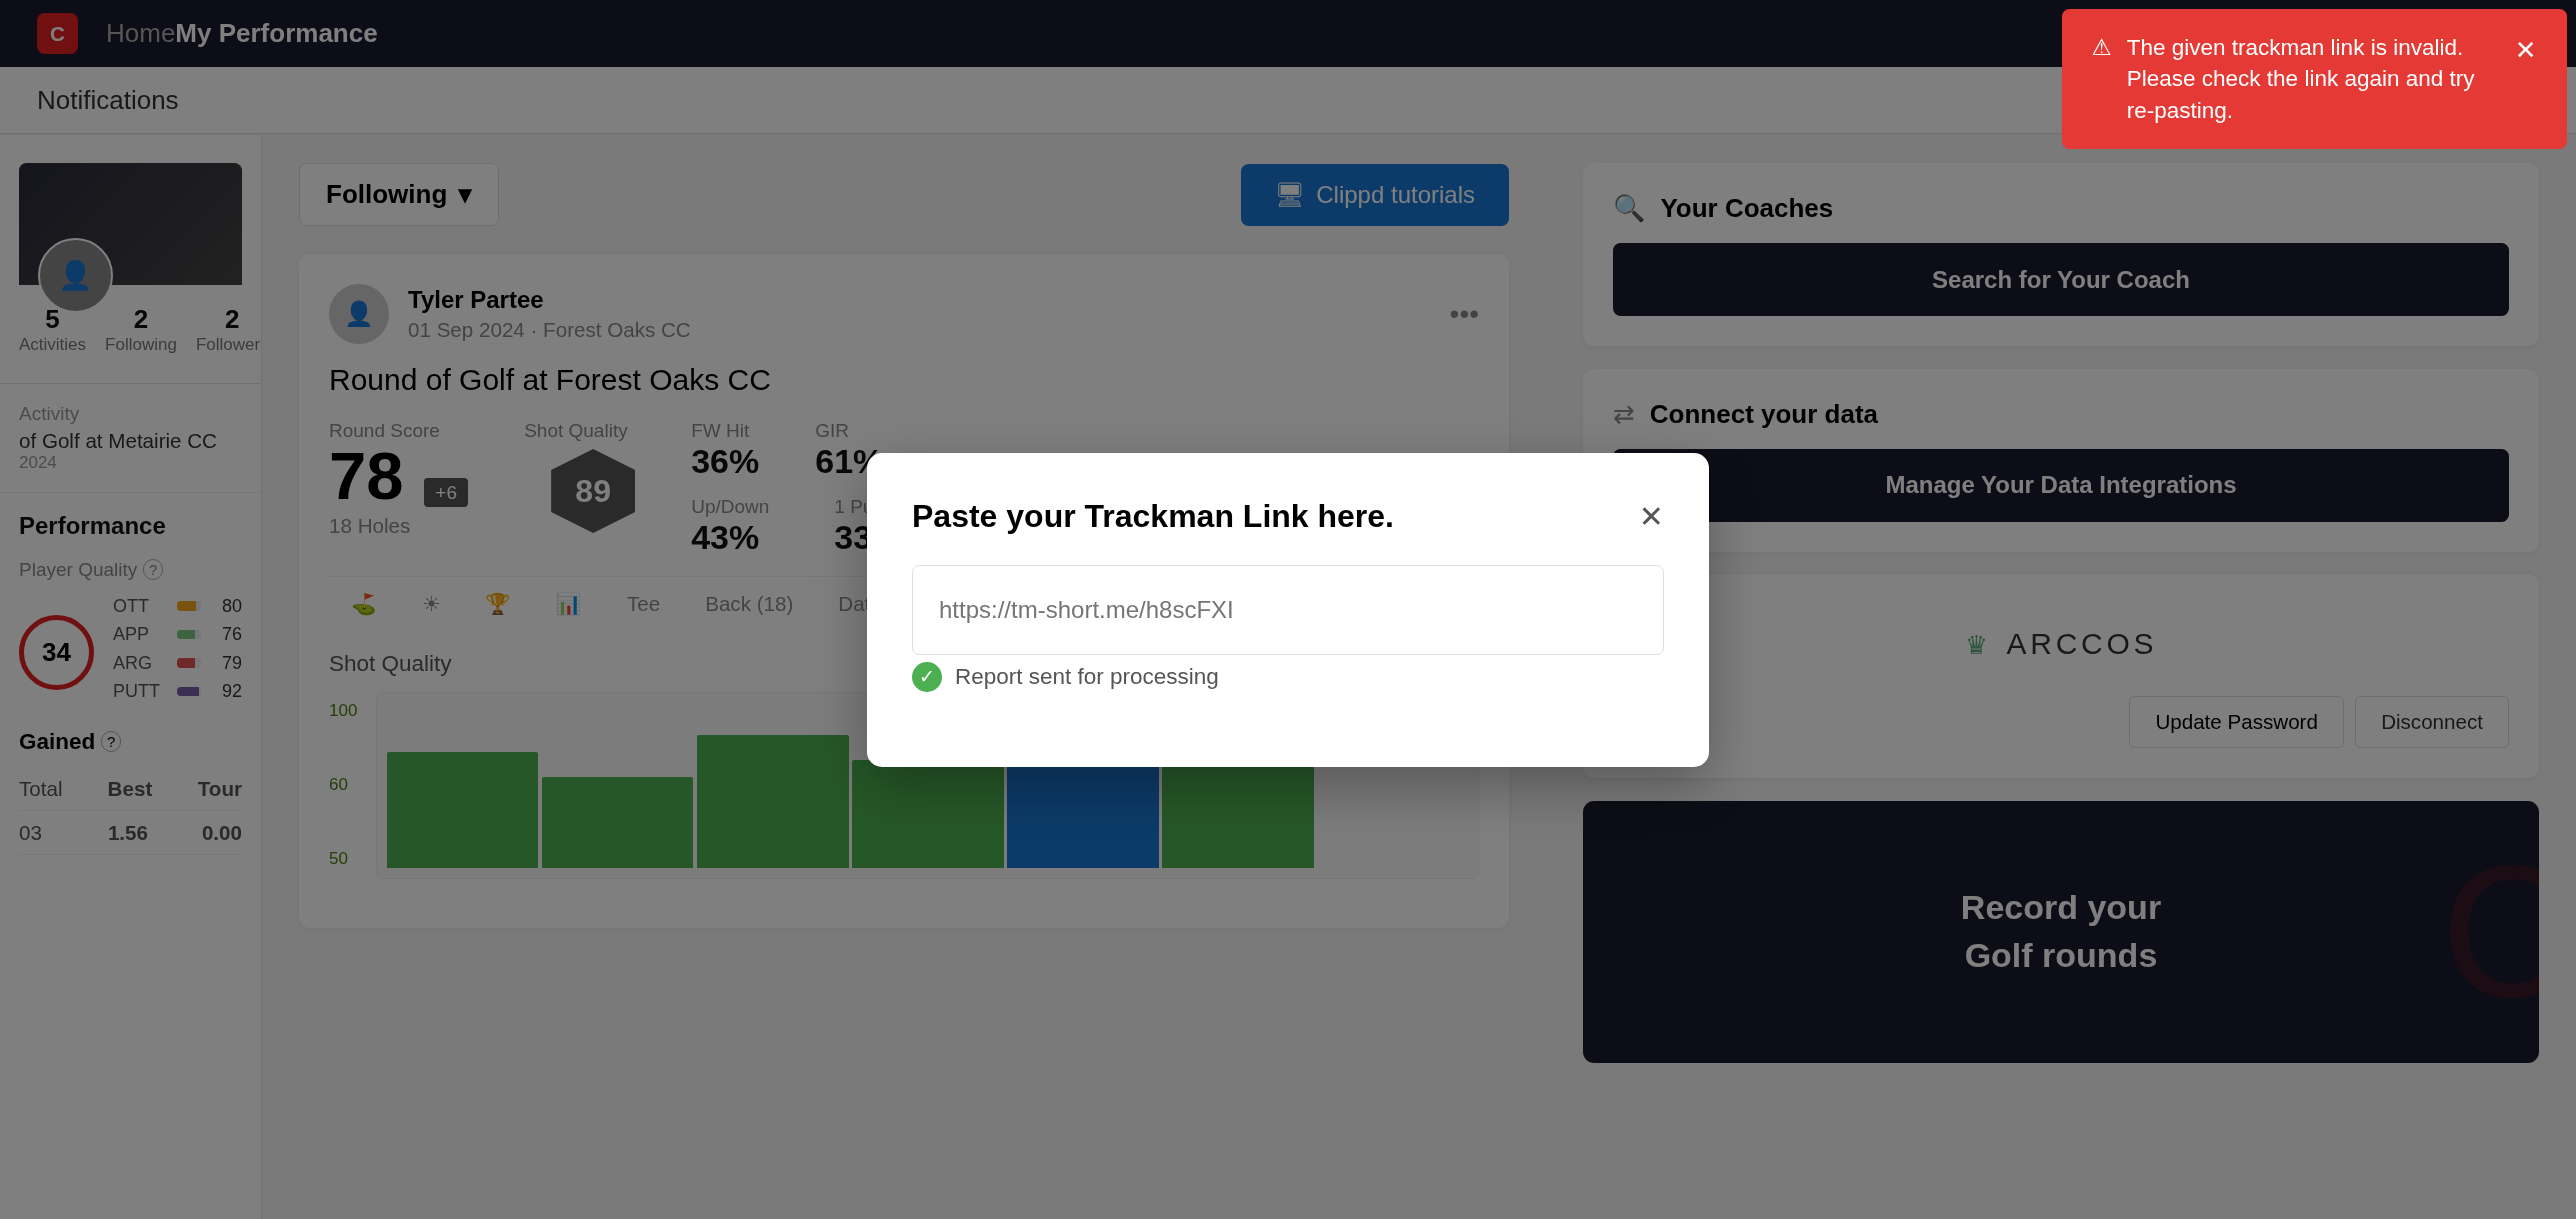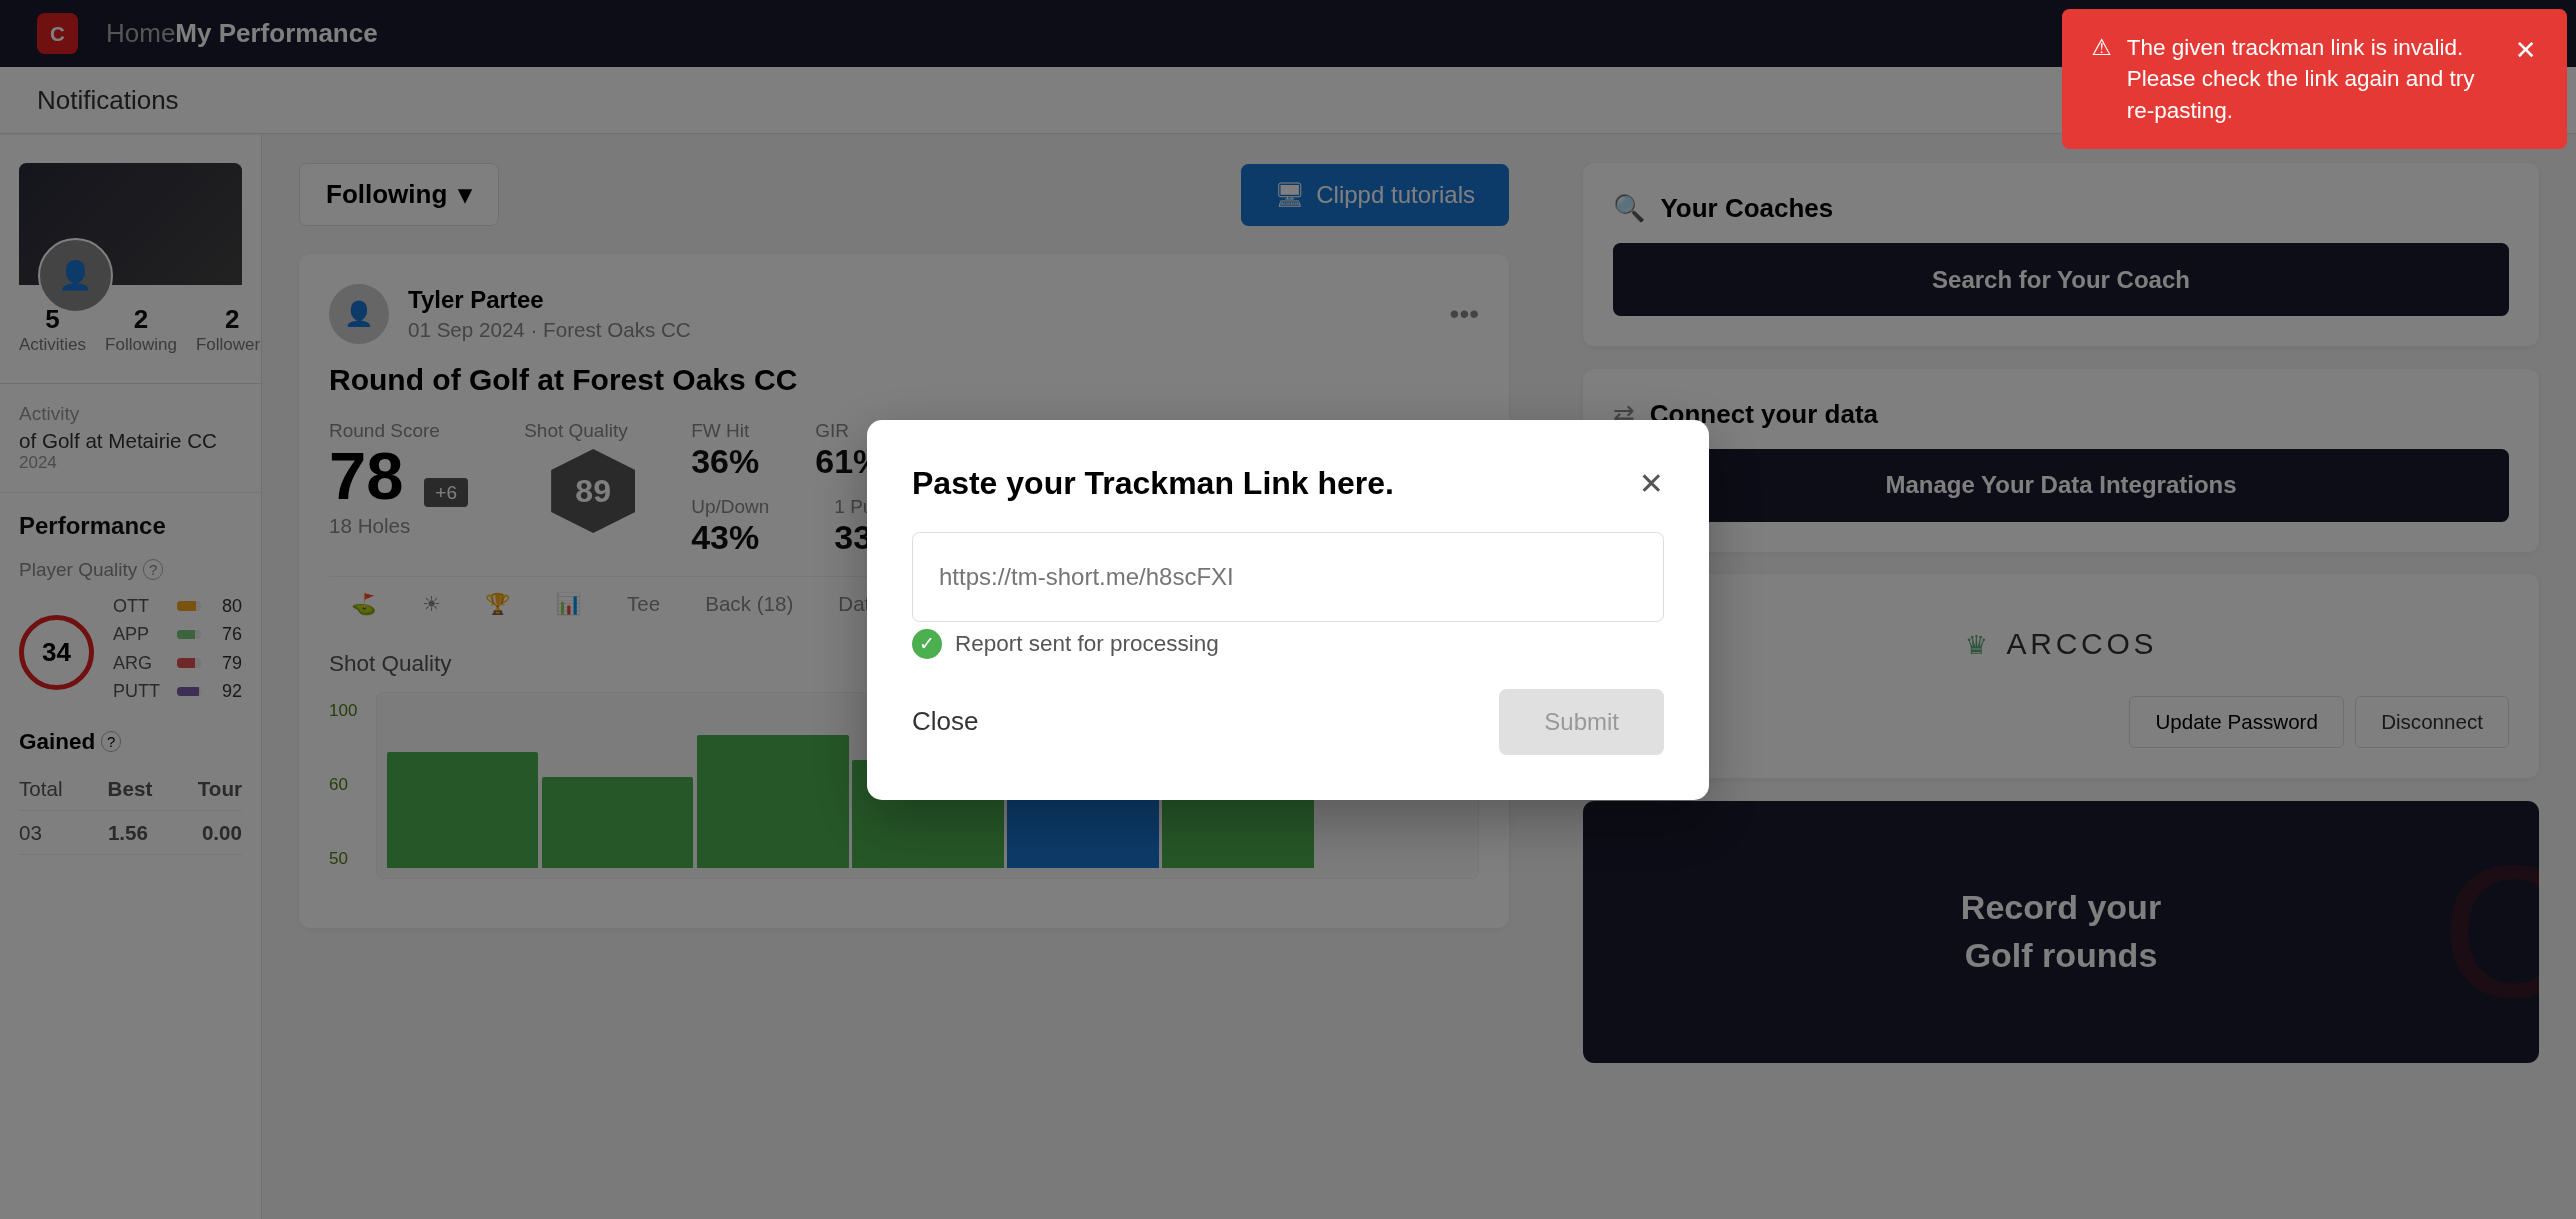--- a/index.html
+++ b/index.html
@@ -188,21 +188,21 @@
       margin-bottom: 22.5px;
       box-shadow: 0 1.9px 7.5px rgba(0,0,0,0.06);
     }
     .feed-card-header { display: flex; align-items: center; justify-content: space-between; margin-bottom: 19px; }
     .feed-user { display: flex; align-items: center; gap: 19px; }
     .feed-avatar { width: 60px; height: 60px; background: #ccc; border-radius: 50%; display: flex; align-items: center; justify-content: center; font-size: 24px; color: #888; }
     .feed-user-info .name { font-size: 24px; font-weight: 700; }
     .feed-user-info .meta { font-size: 20.6px; color: #888; margin-top: 3.7px; }
     .feed-more { font-size: 28px; color: #888; cursor: pointer; }
 
-    .feed-title { font-size: 30px; font-weight: 700; margin-bottom: 22.5px; }
+    .feed-title { font-size: 30px; font-weight: 400; margin-bottom: 22.5px; }
 
     .feed-stats { display: flex; gap: 56px; margin-bottom: 19px; }
     .feed-stat-group { }
     .feed-stat-label { font-size: 19px; color: #888; }
     .feed-stat-val { font-size: 41px; font-weight: 700; color: #111; }
     .round-score-num { font-size: 67px; font-weight: 700; line-height: 1; }
     .round-score-badge {
       display: inline-block;
       background: #555;
       color: white;
@@ -627,19 +627,15 @@
   <div class="modal">
     <div class="modal-header">
       <span class="modal-title">Paste your Trackman Link here.</span>
       <span class="modal-close">✕</span>
     </div>
     <input class="modal-input" type="text" placeholder="https://tm-short.me/h8scFXI" style="">
     <div class="modal-success">
       <div class="modal-success-icon">✓</div>
       <span>Report sent for processing</span>
     </div>
-    <div class="modal-footer">
-      <button class="modal-close-btn">Close</button>
-      <button class="modal-submit-btn">Submit</button>
-    </div>
   </div>
 </div>
 
 
 </body></html>

